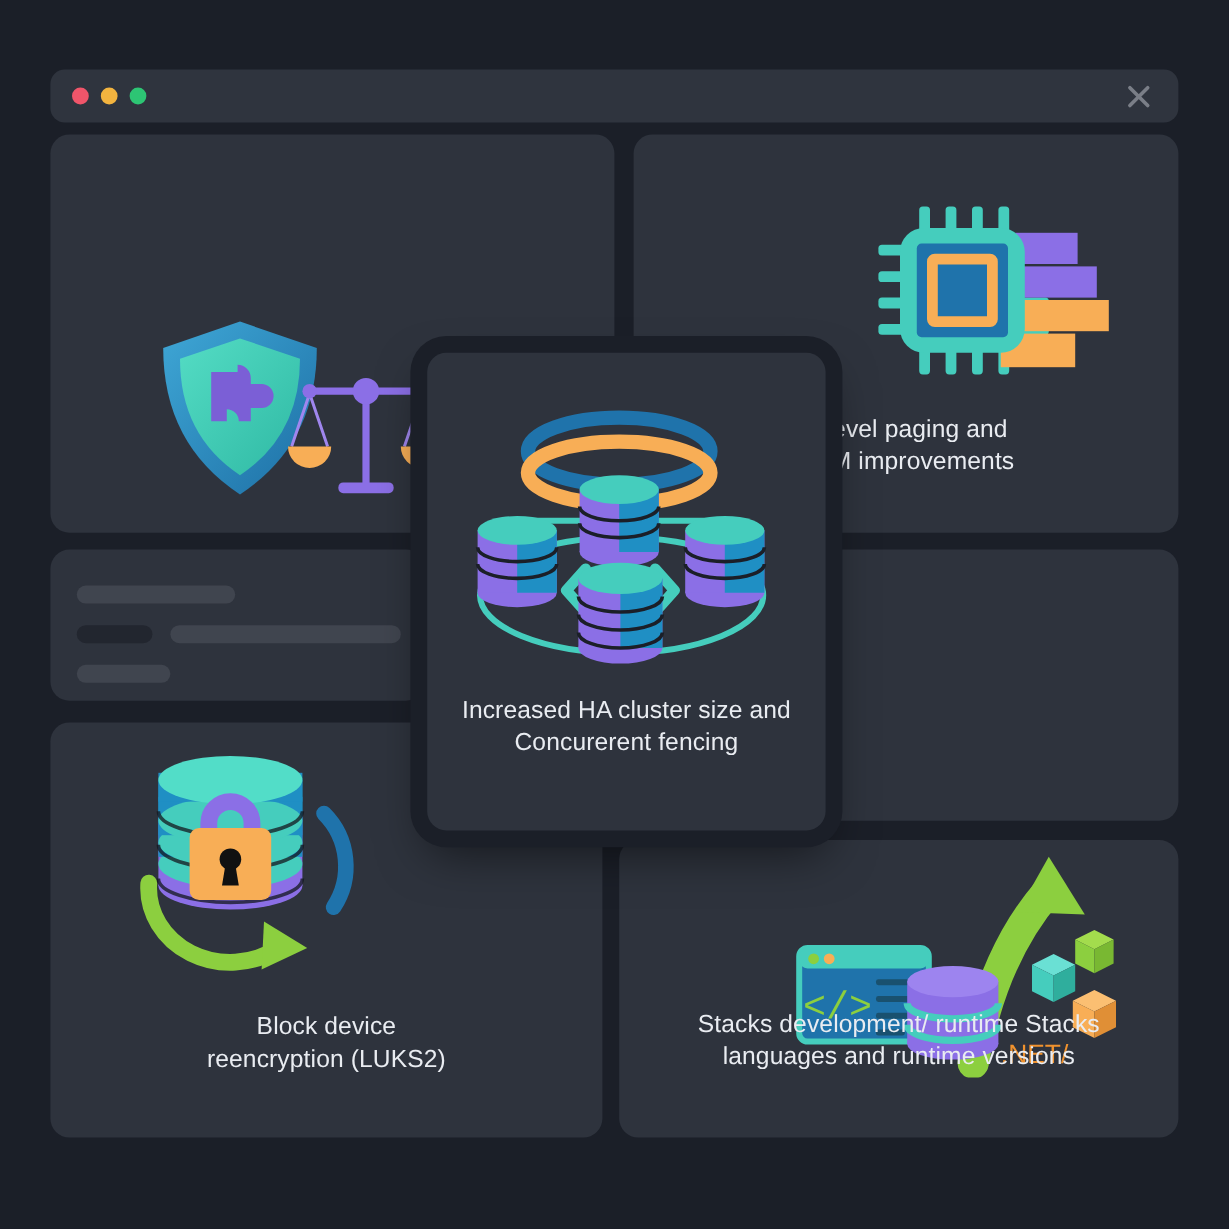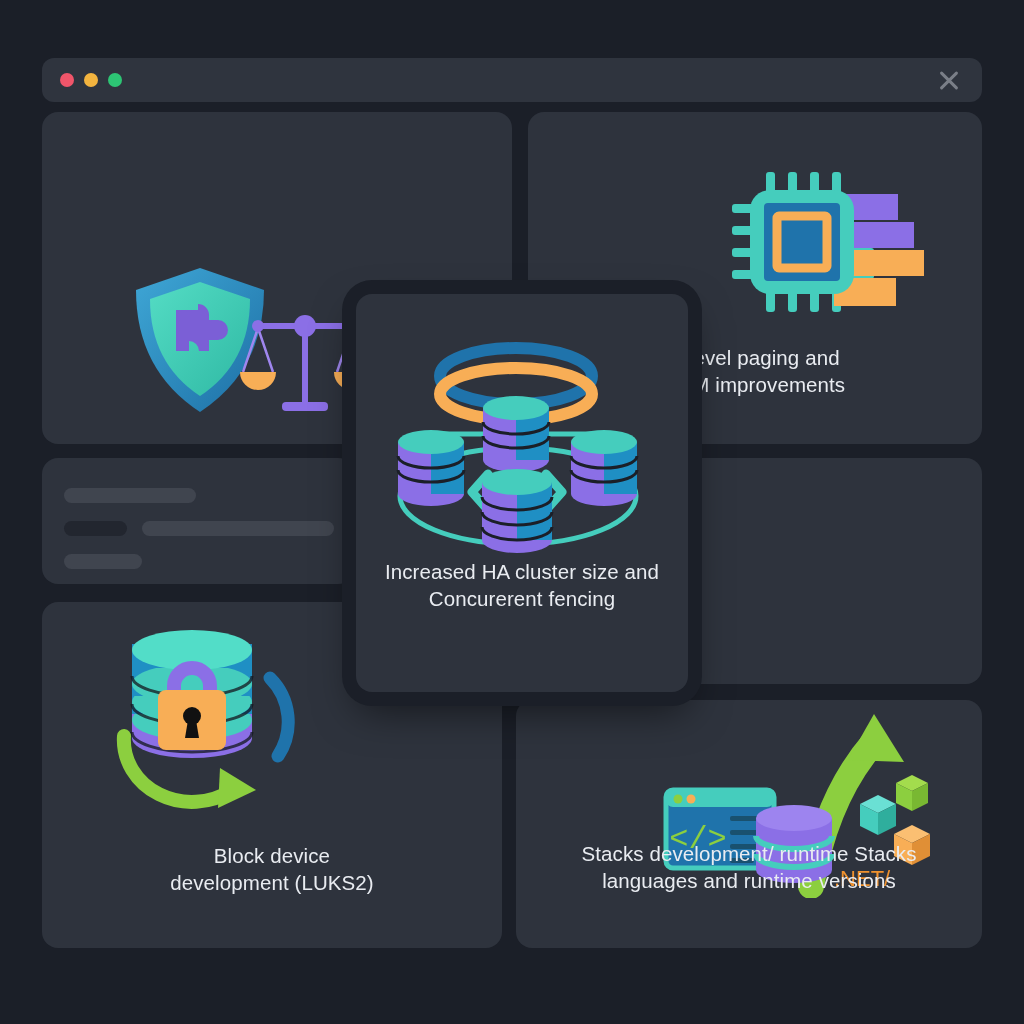--- a/index.html
+++ b/index.html
@@ -78,21 +78,21 @@
   #card-luks      { left: 42px;  top: 602px; width: 460px; height: 346px; }
   #card-devstack  { left: 516px; top: 700px; width: 466px; height: 248px; }
   #card-devstack2 { left: 516px; top: 458px; width: 466px; height: 226px; }
   #card-cluster {
     left: 356px; top: 294px; width: 332px; height: 398px;
     box-shadow: 0 0 0 14px #1b1f28, 0 18px 40px rgba(0,0,0,.55);
     z-index: 5;
   }
   #label-paging   { top: 232px; }
   #label-luks     { top: 240px; }
-  #label-cluster  { top: 264px; }
+  #label-cluster  { top: 284px; }
   #label-devstack { top: 140px; }
 
   
   .skel {
     position: absolute;
     border-radius: 9px;
     background: #40454f;
   }
   .skel.dark { background: #22262f; }
   .s1 { left: 22px; top: 30px; width: 132px; height: 15px; }
@@ -221,21 +221,21 @@
         </g>
         <path d="M72 68 v-10 a18 18 0 0 1 36 0 v10" fill="none" stroke="#8b6fe6" stroke-width="14"></path>
         <rect x="56" y="62" width="68" height="60" rx="8" fill="#f8ae56"></rect>
         <circle cx="90" cy="88" r="9" fill="#111"></circle>
         <path d="M86 92 h8 l3 18 h-14 z" fill="#111"></path>
         <path d="M22 108 a68 62 0 0 0 108 54" fill="none" stroke="#8ccf3f" stroke-width="14" stroke-linecap="round"></path>
         <path d="M118 140 l36 22 l-38 18 z" fill="#8ccf3f"></path>
       </svg>
     </div>
     <div class="card-label" id="label-luks">Block device
-development (LUKS2)</div>
+reencryption (LUKS2)</div>
   </div>
 
   <div class="card" id="card-devstack2"></div>
 
   <div class="card" id="card-devstack">
     <div class="icon-wrap" id="icon-devstack">
       <svg width="290" height="190" viewBox="0 0 290 190">
         <path d="M165 178 C175 120 195 72 228 34" fill="none" stroke="#8ccf3f" stroke-width="26" stroke-linecap="round"></path>
         <path d="M202 52 l26 -46 l30 48 z" fill="#8ccf3f"></path>
         <rect x="20" y="82" width="108" height="78" rx="7" fill="#1f73ab" stroke="#45cdbd" stroke-width="5"></rect>

